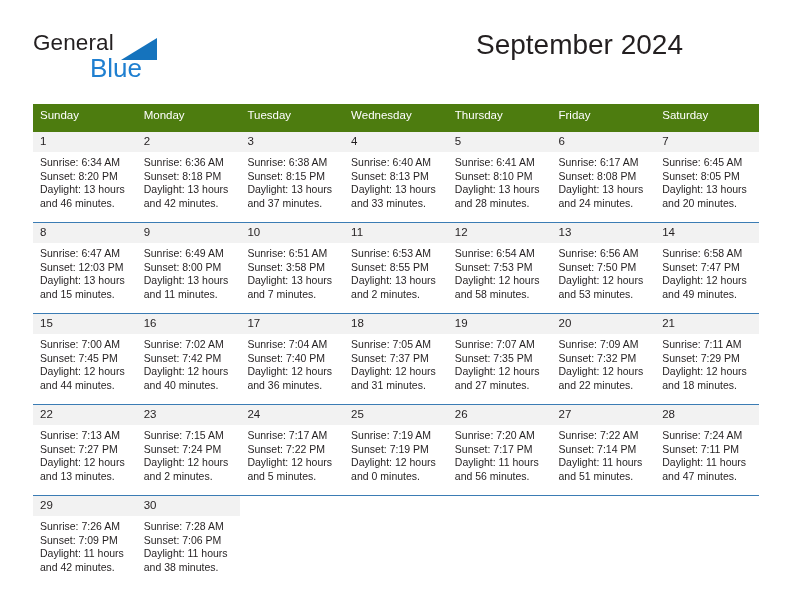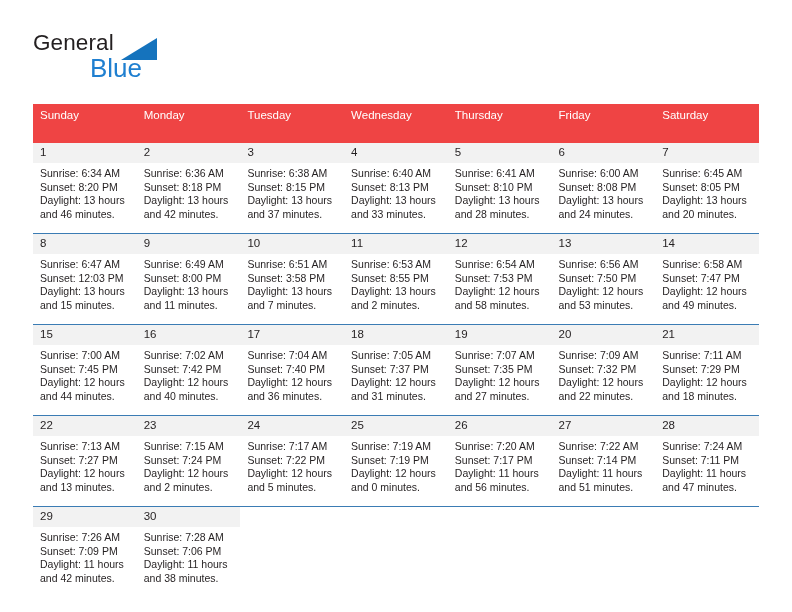--- a/index.html
+++ b/index.html
@@ -93,26 +93,26 @@
   .calendar {
     position: absolute;
     left: 33px;
     top: 104px;
     width: 726px;
     border-collapse: collapse;
     table-layout: fixed;
   }
 
   .calendar th {
-    background: #ef4444;
+    background: #4d7c0f;
     color: #ffffff;
     font-size: 11.5px;
     font-weight: normal;
     text-align: left;
-    padding: 5px 0 22px 7px;
+    padding: 5px 0 11px 7px;
     height: 12px;
     vertical-align: middle;
     border: 0;
   }
 
   .calendar td {
     width: 103.7px;
     vertical-align: top;
     padding: 0;
     border: 0;
@@ -164,20 +164,21 @@
 
   <div class="header">
 
     <div class="brand">
       <span class="brand-general">General</span>
       <span class="brand-tri"></span>
       <span class="brand-blue">Blue</span>
     </div>
 
     <div class="title-block">
+      <div class="cal-title">September 2024</div>
     </div>
 
   </div>
 
   <table class="calendar">
     <thead>
       <tr>
         <th>Sunday</th>
         <th>Monday</th>
         <th>Tuesday</th>
@@ -241,21 +242,21 @@
                 <div>Sunset: 8:10 PM</div>
                 <div>Daylight: 13 hours</div>
                 <div>and 28 minutes.</div>
               </div>
             </div>
           </td>
           <td>
             <div class="cell">
               <div class="daynum">6</div>
               <div class="details">
-                <div>Sunrise: 6:00 AM</div>
+                <div>Sunrise: 6:17 AM</div>
                 <div>Sunset: 8:08 PM</div>
                 <div>Daylight: 13 hours</div>
                 <div>and 24 minutes.</div>
               </div>
             </div>
           </td>
           <td>
             <div class="cell">
               <div class="daynum">7</div>
               <div class="details">

